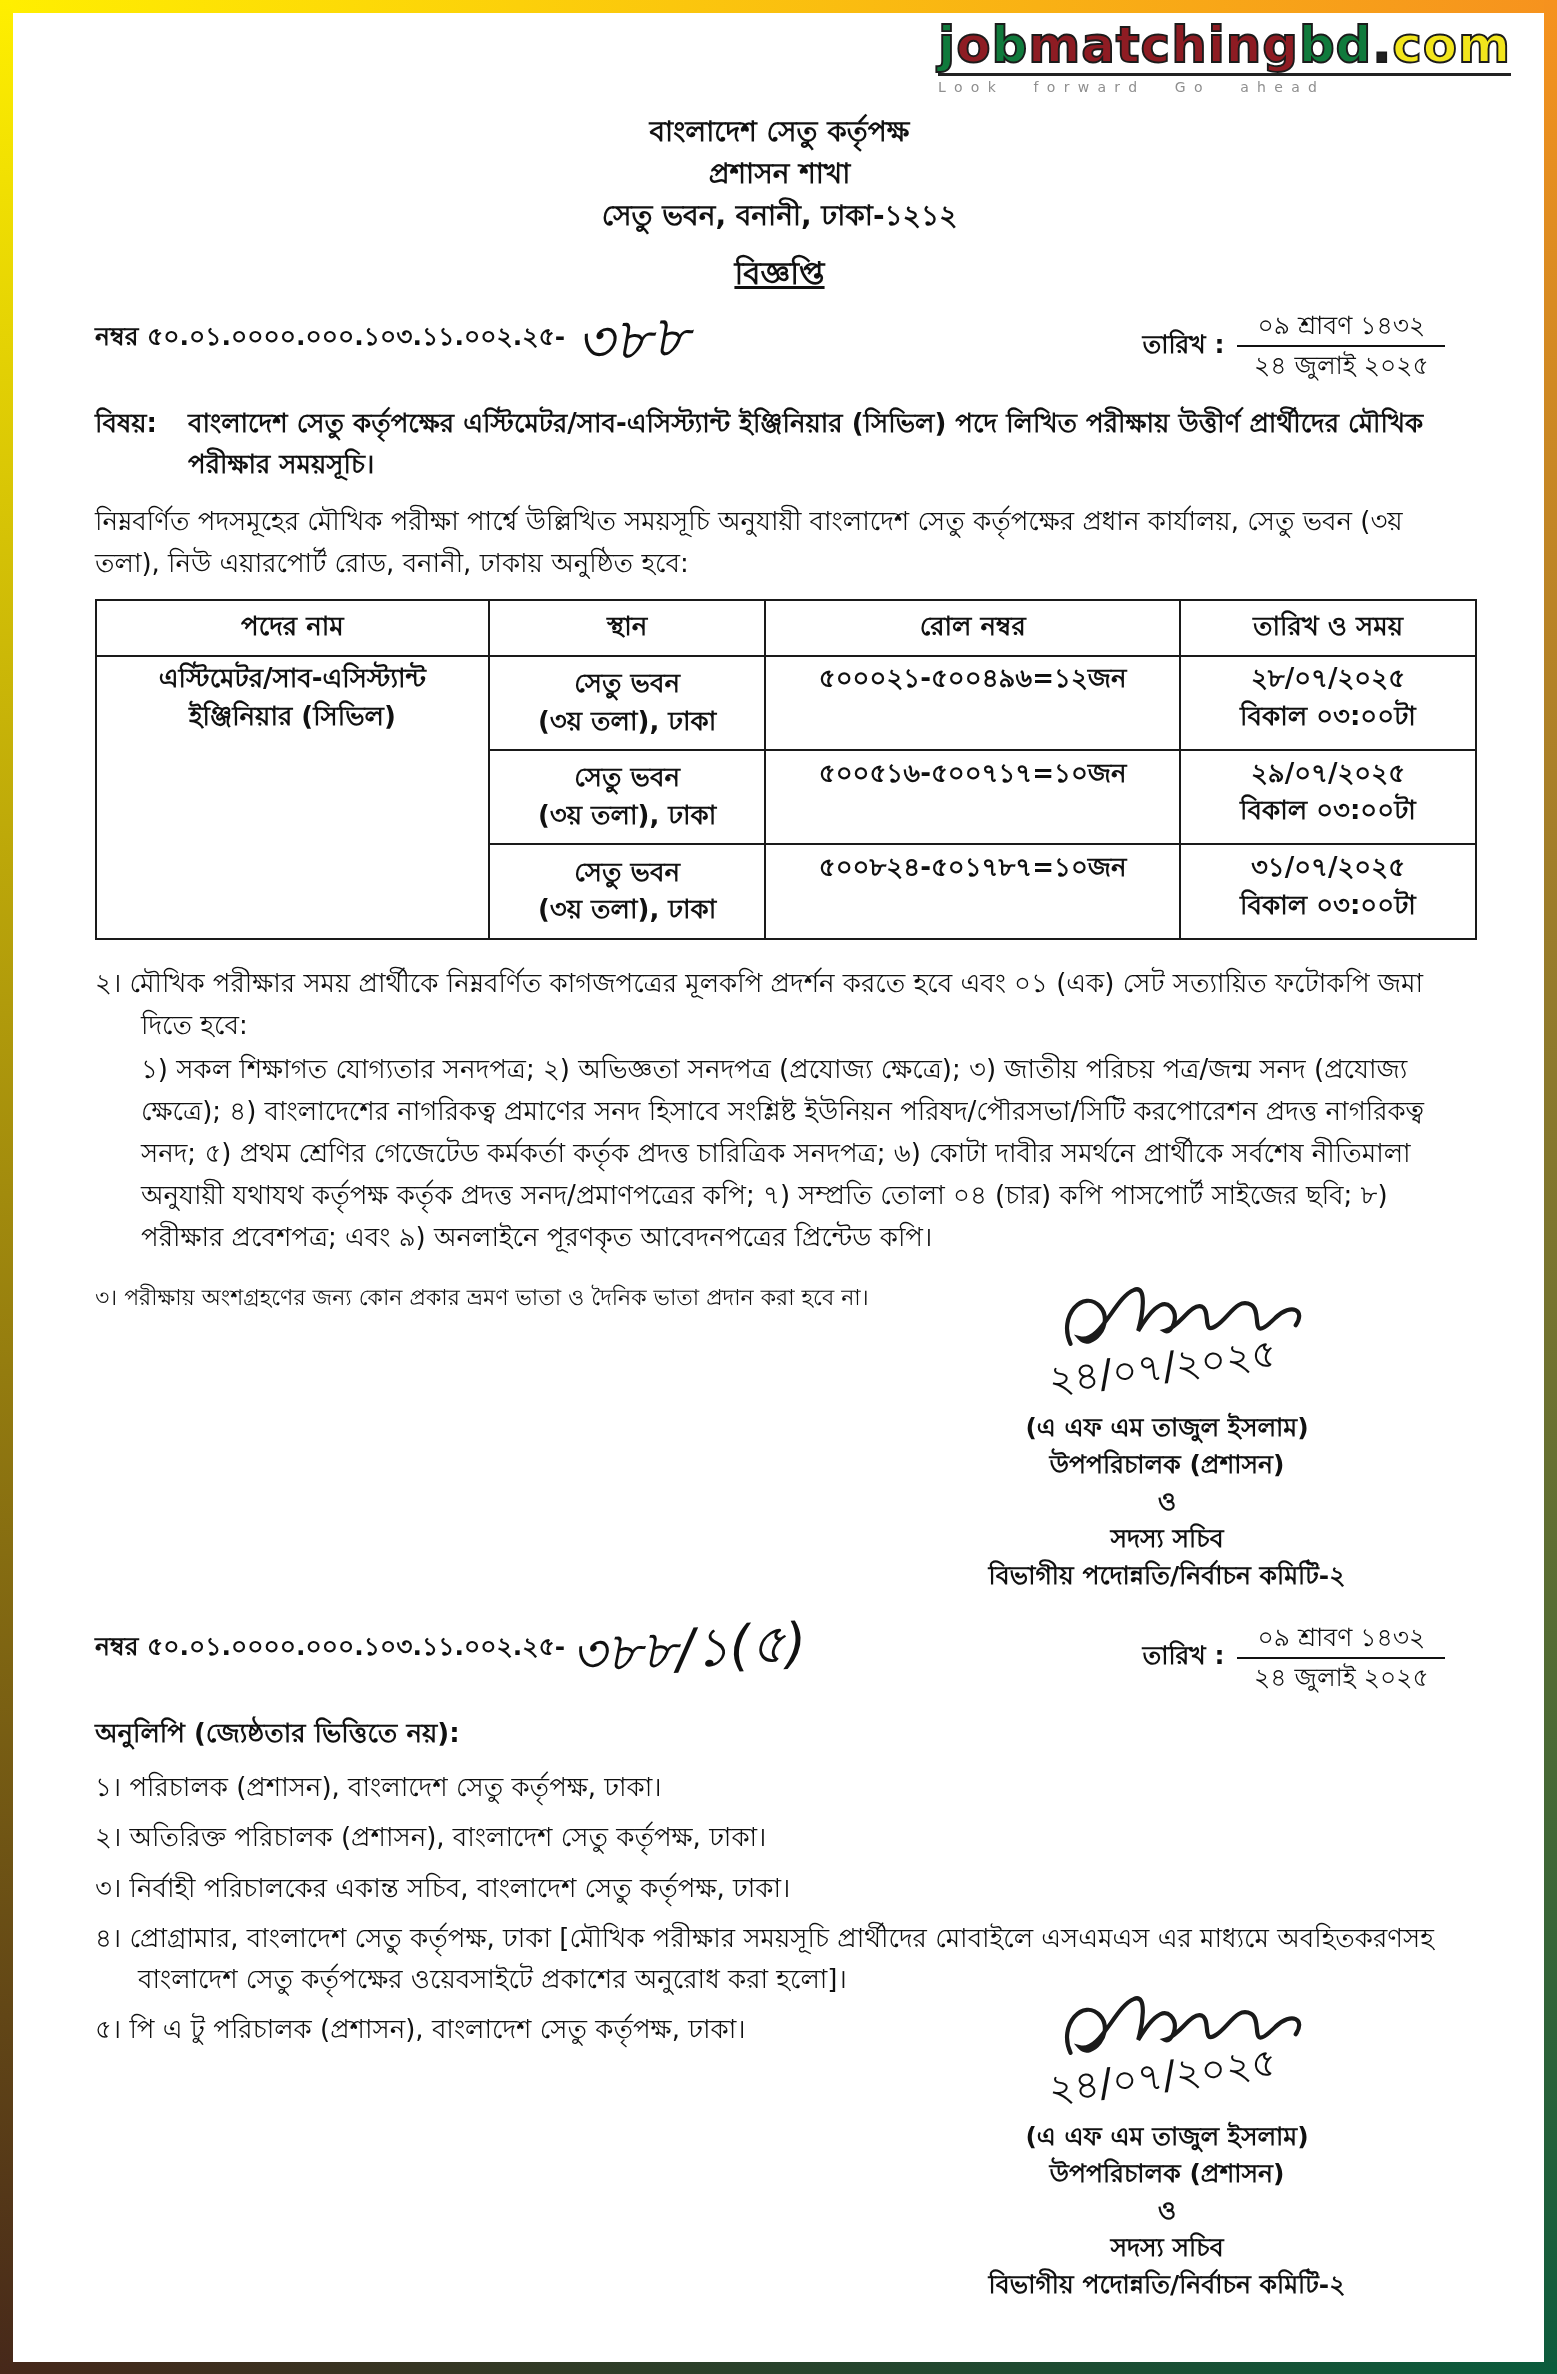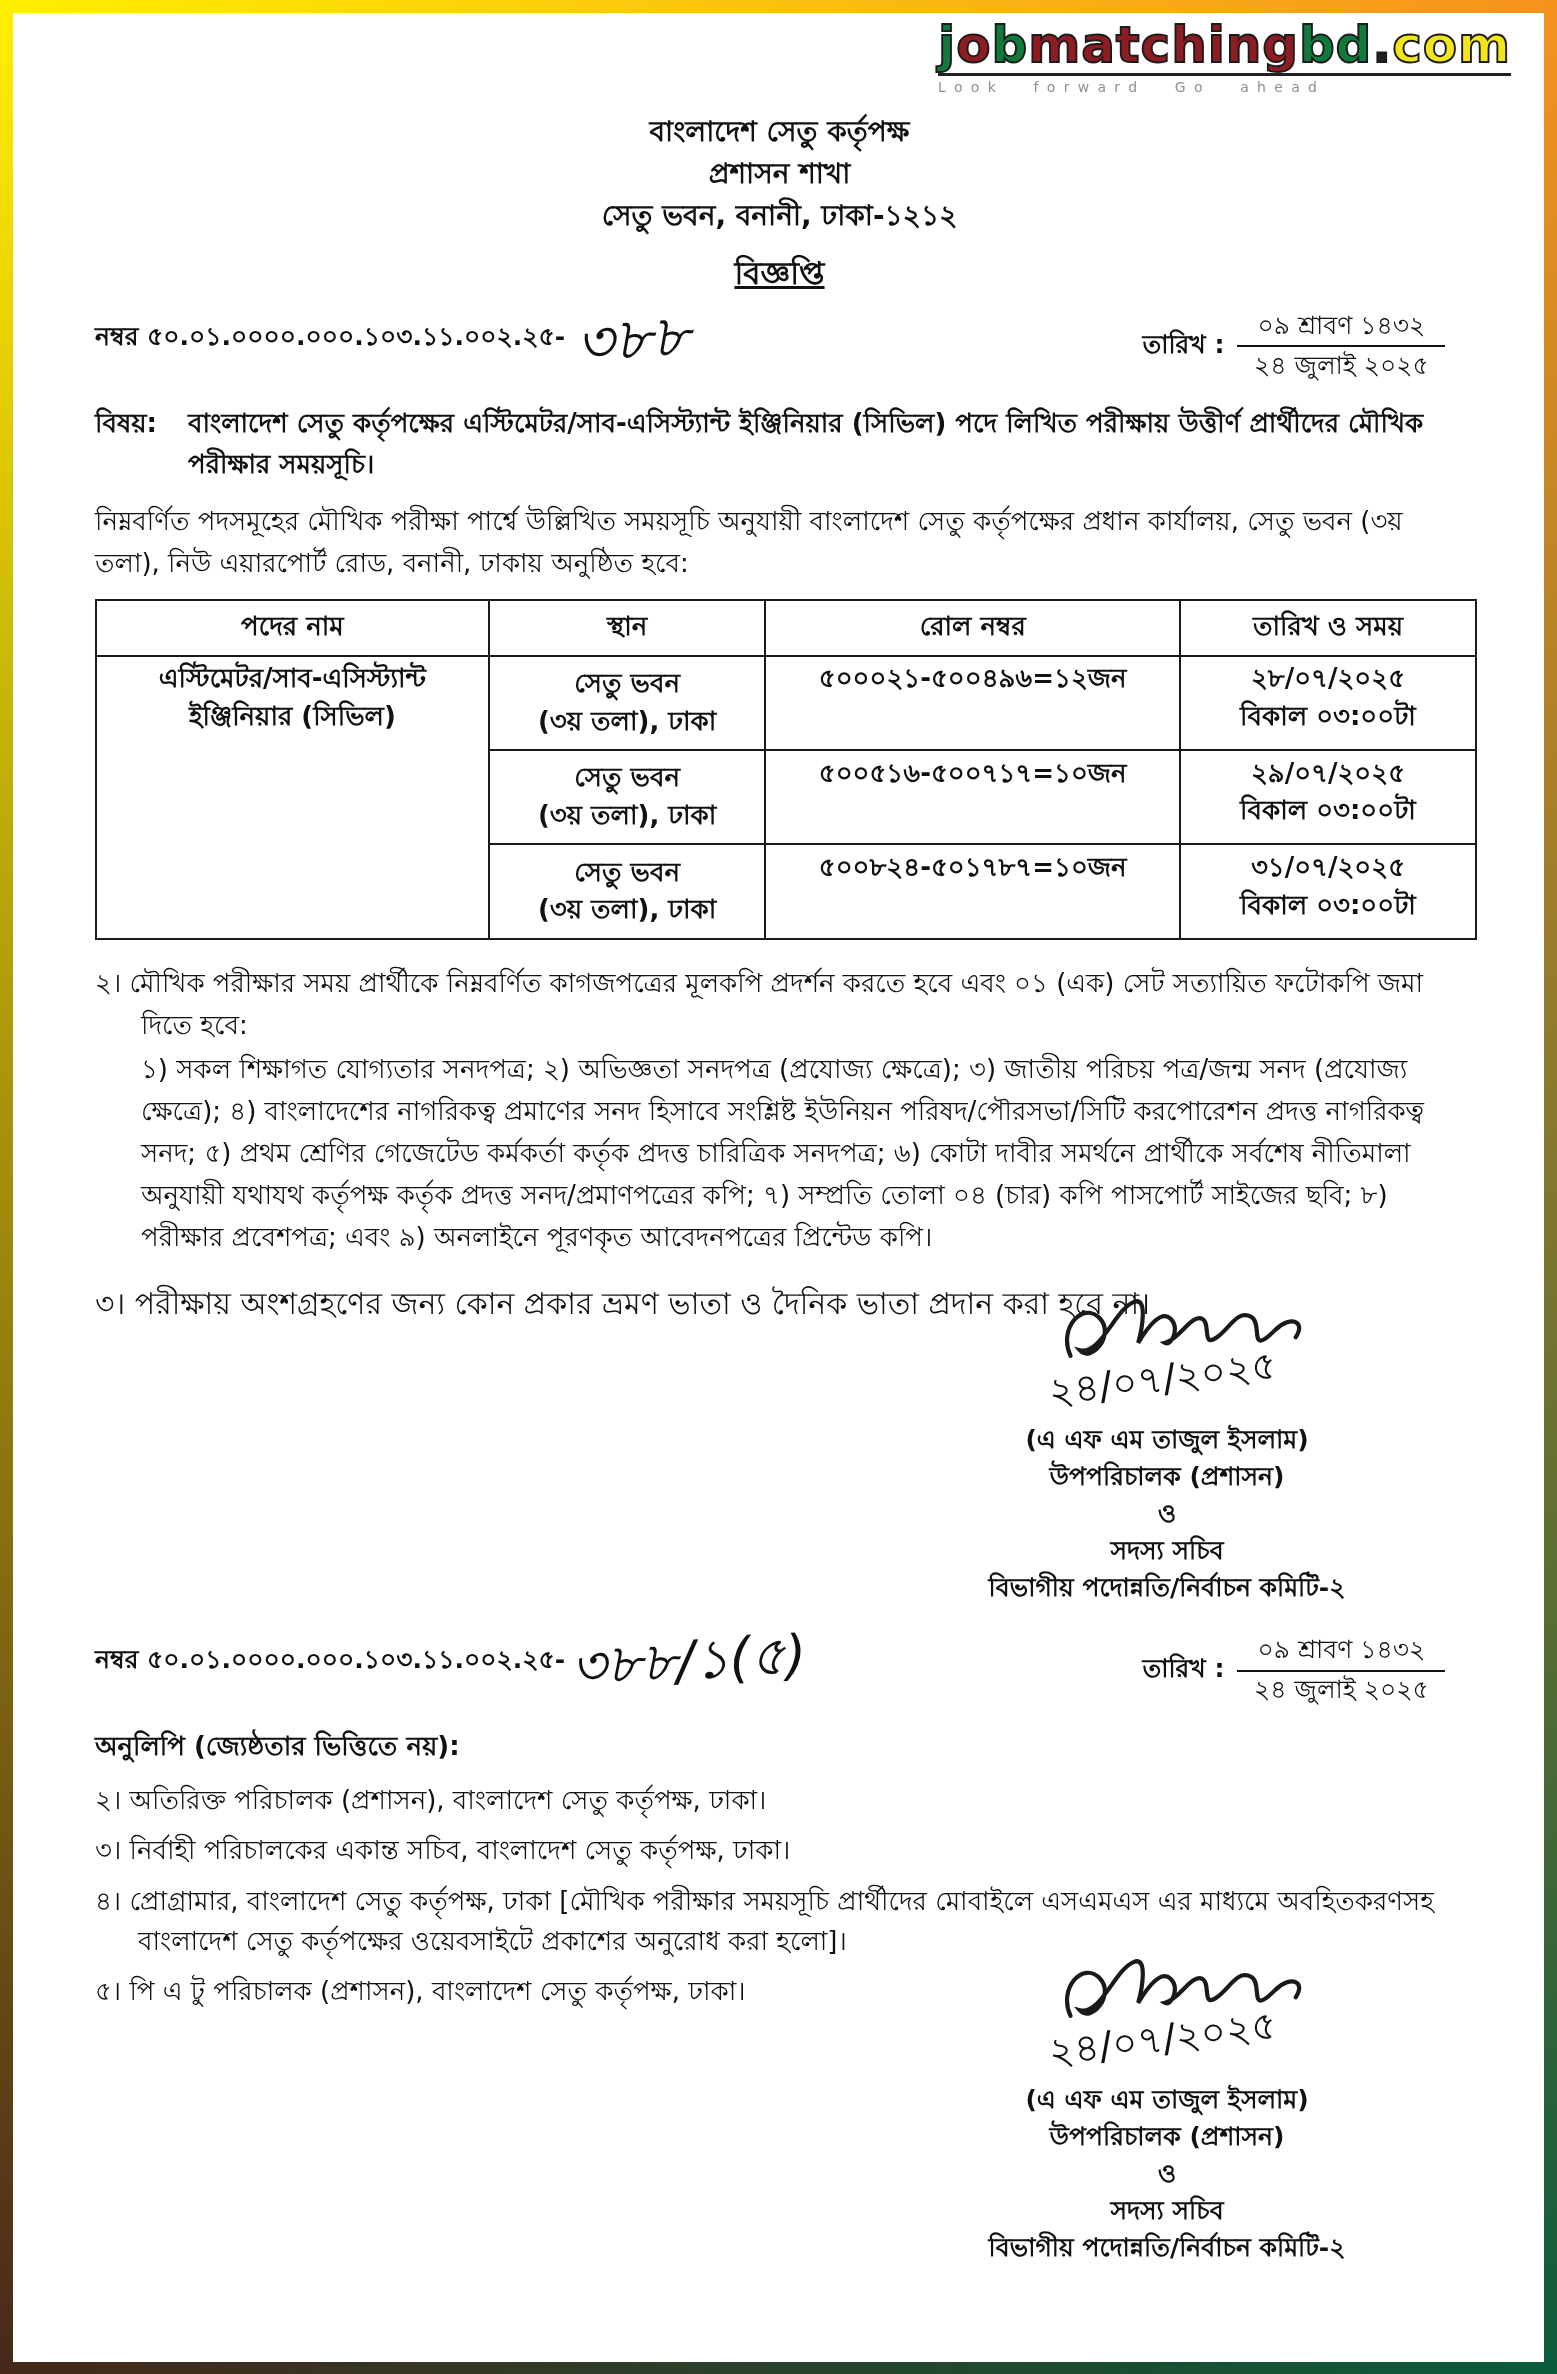--- a/index.html
+++ b/index.html
@@ -57,21 +57,21 @@
   table.schedule th{height:46px;}
   table.schedule td{height:85px;line-height:1.45;}
   td.post-cell{vertical-align:top;padding-top:9.3px;}
   td.roll-cell,td.dt-cell{vertical-align:top;padding-top:7.4px;}
   td.venue-cell{vertical-align:middle;}
 
   
   .numbered{margin-top:22px;font-size:26px;line-height:1.62;}
   .numbered .lead{padding-left:46px;text-indent:-46px;}
   .numbered .docs{padding-left:46px;margin-top:1.9px;}
-  .para3{margin-top:22px;font-size:30px;line-height:1.6;padding-left:52px;text-indent:-52px;}
+  .para3{margin-top:22px;font-size:22px;line-height:1.6;padding-left:52px;text-indent:-52px;}
 
   
   .sig-block{width:594px;margin-left:auto;text-align:center;}
   .sig-block.first{margin-top:-54px;}
   .sig-block.second{margin-top:-78px;}
   .sig-art{position:relative;height:147px;}
   .sig-art svg{position:absolute;left:54%;transform:translateX(-50%);top:0;}
   .sig-date{position:absolute;left:30%;top:85px;font-size:39px;line-height:1;transform:rotate(-7deg);white-space:nowrap;}
   .sig-lines{font-size:25px;font-weight:bold;line-height:1.48;}
 
@@ -213,20 +213,21 @@
     <div class="date-wrap">
       <span class="date-label">তারিখ :</span>
       <span class="date-frac">
         <div class="top">০৯ শ্রাবণ ১৪৩২</div>
         <div class="bottom">২৪ জুলাই ২০২৫</div>
       </span>
     </div>
   </div>
 
   <div class="copies-heading">অনুলিপি (জ্যেষ্ঠতার ভিত্তিতে নয়):</div>
+  <div class="copy-item">১। পরিচালক (প্রশাসন), বাংলাদেশ সেতু কর্তৃপক্ষ, ঢাকা।</div>
   <div class="copy-item">২। অতিরিক্ত পরিচালক (প্রশাসন), বাংলাদেশ সেতু কর্তৃপক্ষ, ঢাকা।</div>
   <div class="copy-item">৩। নির্বাহী পরিচালকের একান্ত সচিব, বাংলাদেশ সেতু কর্তৃপক্ষ, ঢাকা।</div>
   <div class="copy-item">৪। প্রোগ্রামার, বাংলাদেশ সেতু কর্তৃপক্ষ, ঢাকা [মৌখিক পরীক্ষার সময়সূচি প্রার্থীদের মোবাইলে এসএমএস এর মাধ্যমে অবহিতকরণসহ বাংলাদেশ সেতু কর্তৃপক্ষের ওয়েবসাইটে প্রকাশের অনুরোধ করা হলো]।</div>
   <div class="copy-item">৫। পি এ টু পরিচালক (প্রশাসন), বাংলাদেশ সেতু কর্তৃপক্ষ, ঢাকা।</div>
 
   <div class="sig-block second">
     <div class="sig-art">
       <svg width="278" height="121" viewBox="0 0 300 130">
         <path d="M20,88 C6,58 34,28 52,48 C68,66 42,96 30,82 C52,88 68,38 88,30 C104,23 97,60 93,74 C104,56 118,38 128,48 C138,58 129,78 122,74 C138,70 150,43 162,48 C172,53 161,80 178,68 C192,58 200,38 215,46 C228,53 211,90 241,60 C259,43 274,52 263,68" stroke="#1a1a1a" stroke-width="4.5" fill="none" stroke-linecap="round"></path>
       </svg>

